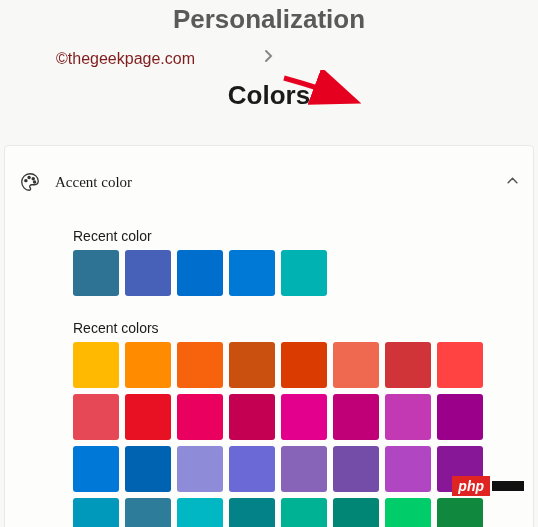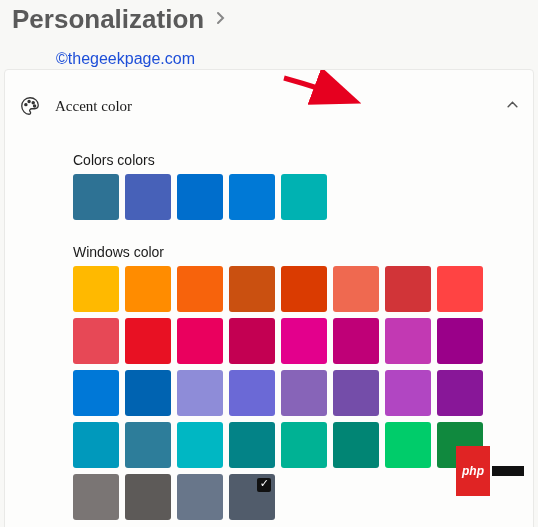--- a/index.html
+++ b/index.html
@@ -12,28 +12,29 @@
     color: #1a1a1a;
     position: relative;
   }
   .breadcrumb {
     display: flex;
     align-items: center;
     gap: 12px;
     padding: 4px 12px 8px 12px;
     font-size: 26px;
     font-weight: 600;
+    flex-direction: column;
   }
   .breadcrumb-parent { color: #5a5a5a; cursor: pointer; }
   .breadcrumb-sep { color: #888; font-size: 18px; }
   .watermark {
     position: absolute;
     left: 56px;
     top: 50px;
-    color: #1d4ed8;
+    color: #7f1d1d;
     font-size: 16px;
     pointer-events: none;
     z-index: 5;
   }
   .panel {
     margin: 26px 4px 0 4px;
     background: #fdfdfc;
     border: 1px solid #e9e9e7;
     border-radius: 4px;
     padding: 14px 14px 14px 14px;
@@ -122,40 +123,41 @@
     bottom: 31px;
     display: flex;
     align-items: center;
     gap: 2px;
     z-index: 10;
   }
   .php-red {
     background: #e02424;
     color: #fff;
     font-weight: bold;
-    font-size: 12px;
-    padding: 18px 6px;
+    font-size: 14px;
+    padding: 2px 6px;
     font-style: italic;
     font-family: Arial, sans-serif;
   }
   .php-tail {
     width: 32px; height: 10px;
     background: #111;
   }
 </style>
 </head>
 <body>
 
 <div class="breadcrumb">
   <span class="breadcrumb-parent">Personalization</span>
   <span class="breadcrumb-sep">
     <svg width="10" height="14" viewBox="0 0 10 14">
         <path d="M2 2 L7 7 L2 12" stroke="#888" stroke-width="2" fill="none" stroke-linecap="round"></path>
       </svg>
   </span>
+  <span>Colors</span>
 </div>
 
 <div class="watermark">©thegeekpage.com</div>
 
 <svg class="arrow-annot" width="90" height="50">
   <defs>
     <marker id="ah" markerWidth="10" markerHeight="10" refX="8" refY="4" orient="auto">
       <path d="M0,0 L10,4 L0,8 Z" fill="#e6001f"></path>
     </marker>
   </defs>
@@ -175,32 +177,32 @@
     </span>
     <span class="accent-label">Accent color</span>
     <span class="expand-chevron">
       <svg width="13" height="13" viewBox="0 0 12 12">
           <path d="M2 8 L6 4 L10 8" stroke="#555" stroke-width="1.4" fill="none" stroke-linecap="round"></path>
         </svg>
     </span>
   </div>
 
   <div class="section">
-    <div class="section-title">Colors colors</div>
+    <div class="section-title">Recent color</div>
     <div class="swatch-grid" id="recent-grid">
         <div class="swatch" style="background: rgb(46, 114, 148);"></div>
         <div class="swatch" style="background: rgb(71, 97, 184);"></div>
         <div class="swatch" style="background: rgb(0, 110, 204);"></div>
         <div class="swatch" style="background: rgb(0, 121, 214);"></div>
         <div class="swatch" style="background: rgb(0, 178, 178);"></div>
       </div>
   </div>
 
   <div class="section">
-    <div class="section-title">Windows color</div>
+    <div class="section-title">Recent colors</div>
     <div class="swatch-grid" id="windows-grid">
         <div class="swatch" style="background: rgb(255, 185, 0);"></div>
         <div class="swatch" style="background: rgb(255, 140, 0);"></div>
         <div class="swatch" style="background: rgb(247, 99, 12);"></div>
         <div class="swatch" style="background: rgb(202, 80, 16);"></div>
         <div class="swatch" style="background: rgb(218, 59, 1);"></div>
         <div class="swatch" style="background: rgb(239, 105, 80);"></div>
         <div class="swatch" style="background: rgb(209, 52, 56);"></div>
         <div class="swatch" style="background: rgb(255, 67, 67);"></div>
         <div class="swatch" style="background: rgb(231, 72, 86);"></div>

